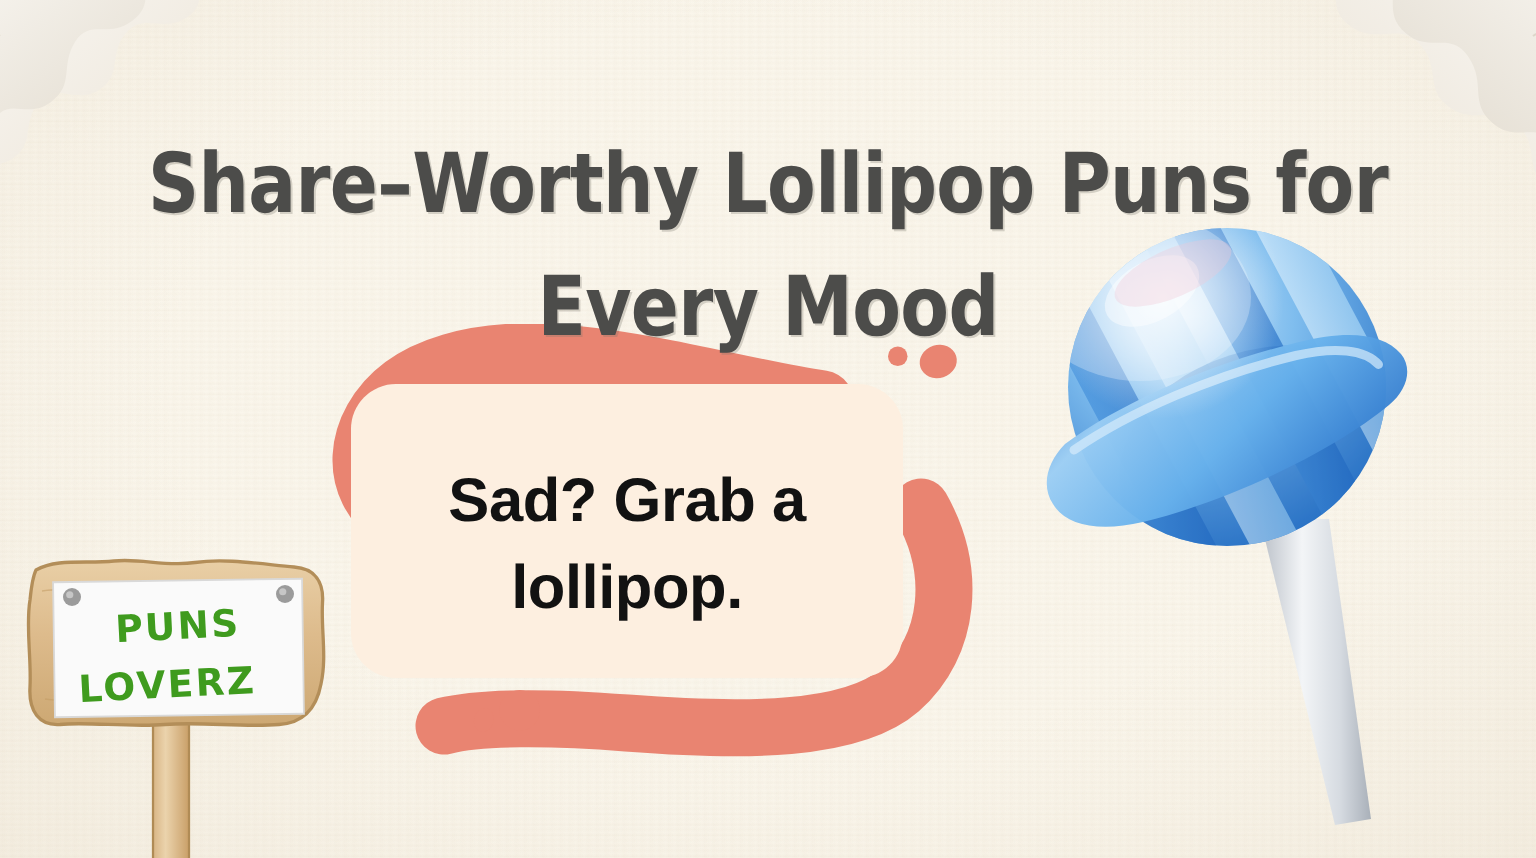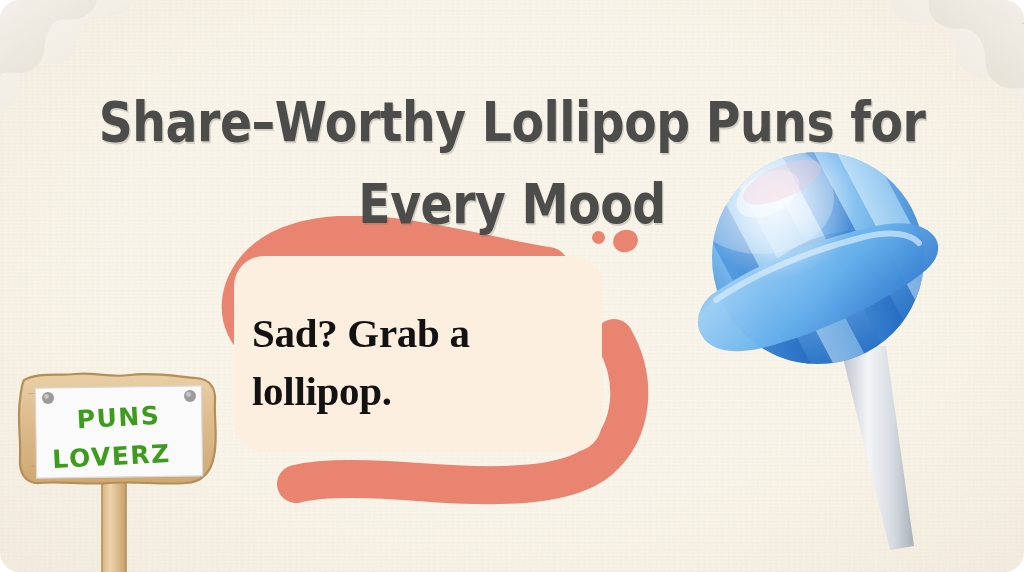--- a/index.html
+++ b/index.html
@@ -7,21 +7,20 @@
     padding: 0;
     background: #ffffff;
   }
   #poster {
     position: relative;
     width: 1024px;
     height: 572px;
     overflow: hidden;
     background-color: #FAF6EC;
     font-family: "Liberation Sans", sans-serif;
-    border-radius: 20px;
   }
   
   .texture {
     position: absolute;
     inset: 0;
     pointer-events: none;
     background-image:
       repeating-linear-gradient(0deg,
         rgba(225,213,192,0.00) 0px,
         rgba(225,213,192,0.16) 1px,
@@ -81,24 +80,25 @@
     width: 368px;
     height: 196px;
     background: #FDEFE0;
     border-radius: 30px;
     display: flex;
     align-items: center;
     justify-content: center;
   }
   .quote-text {
     color: #121212;
-    font-family: Liberation Serif, serif;
+    font-family: Liberation Sans, sans-serif;
     font-weight: 700;
     font-size: 41px;
     line-height: 1.42;
+    text-align: center;
     letter-spacing: -0.3px;
     padding: 0 18px;
     margin-top: 16px;
   }
 
   
   .lollipop { position: absolute; z-index: 9; left: 690px; top: 150px; width: 320px; height: 410px; }
 
   
   .sign { position:absolute; z-index: 9; left: 14px; top: 364px; width: 210px; height: 208px; }

